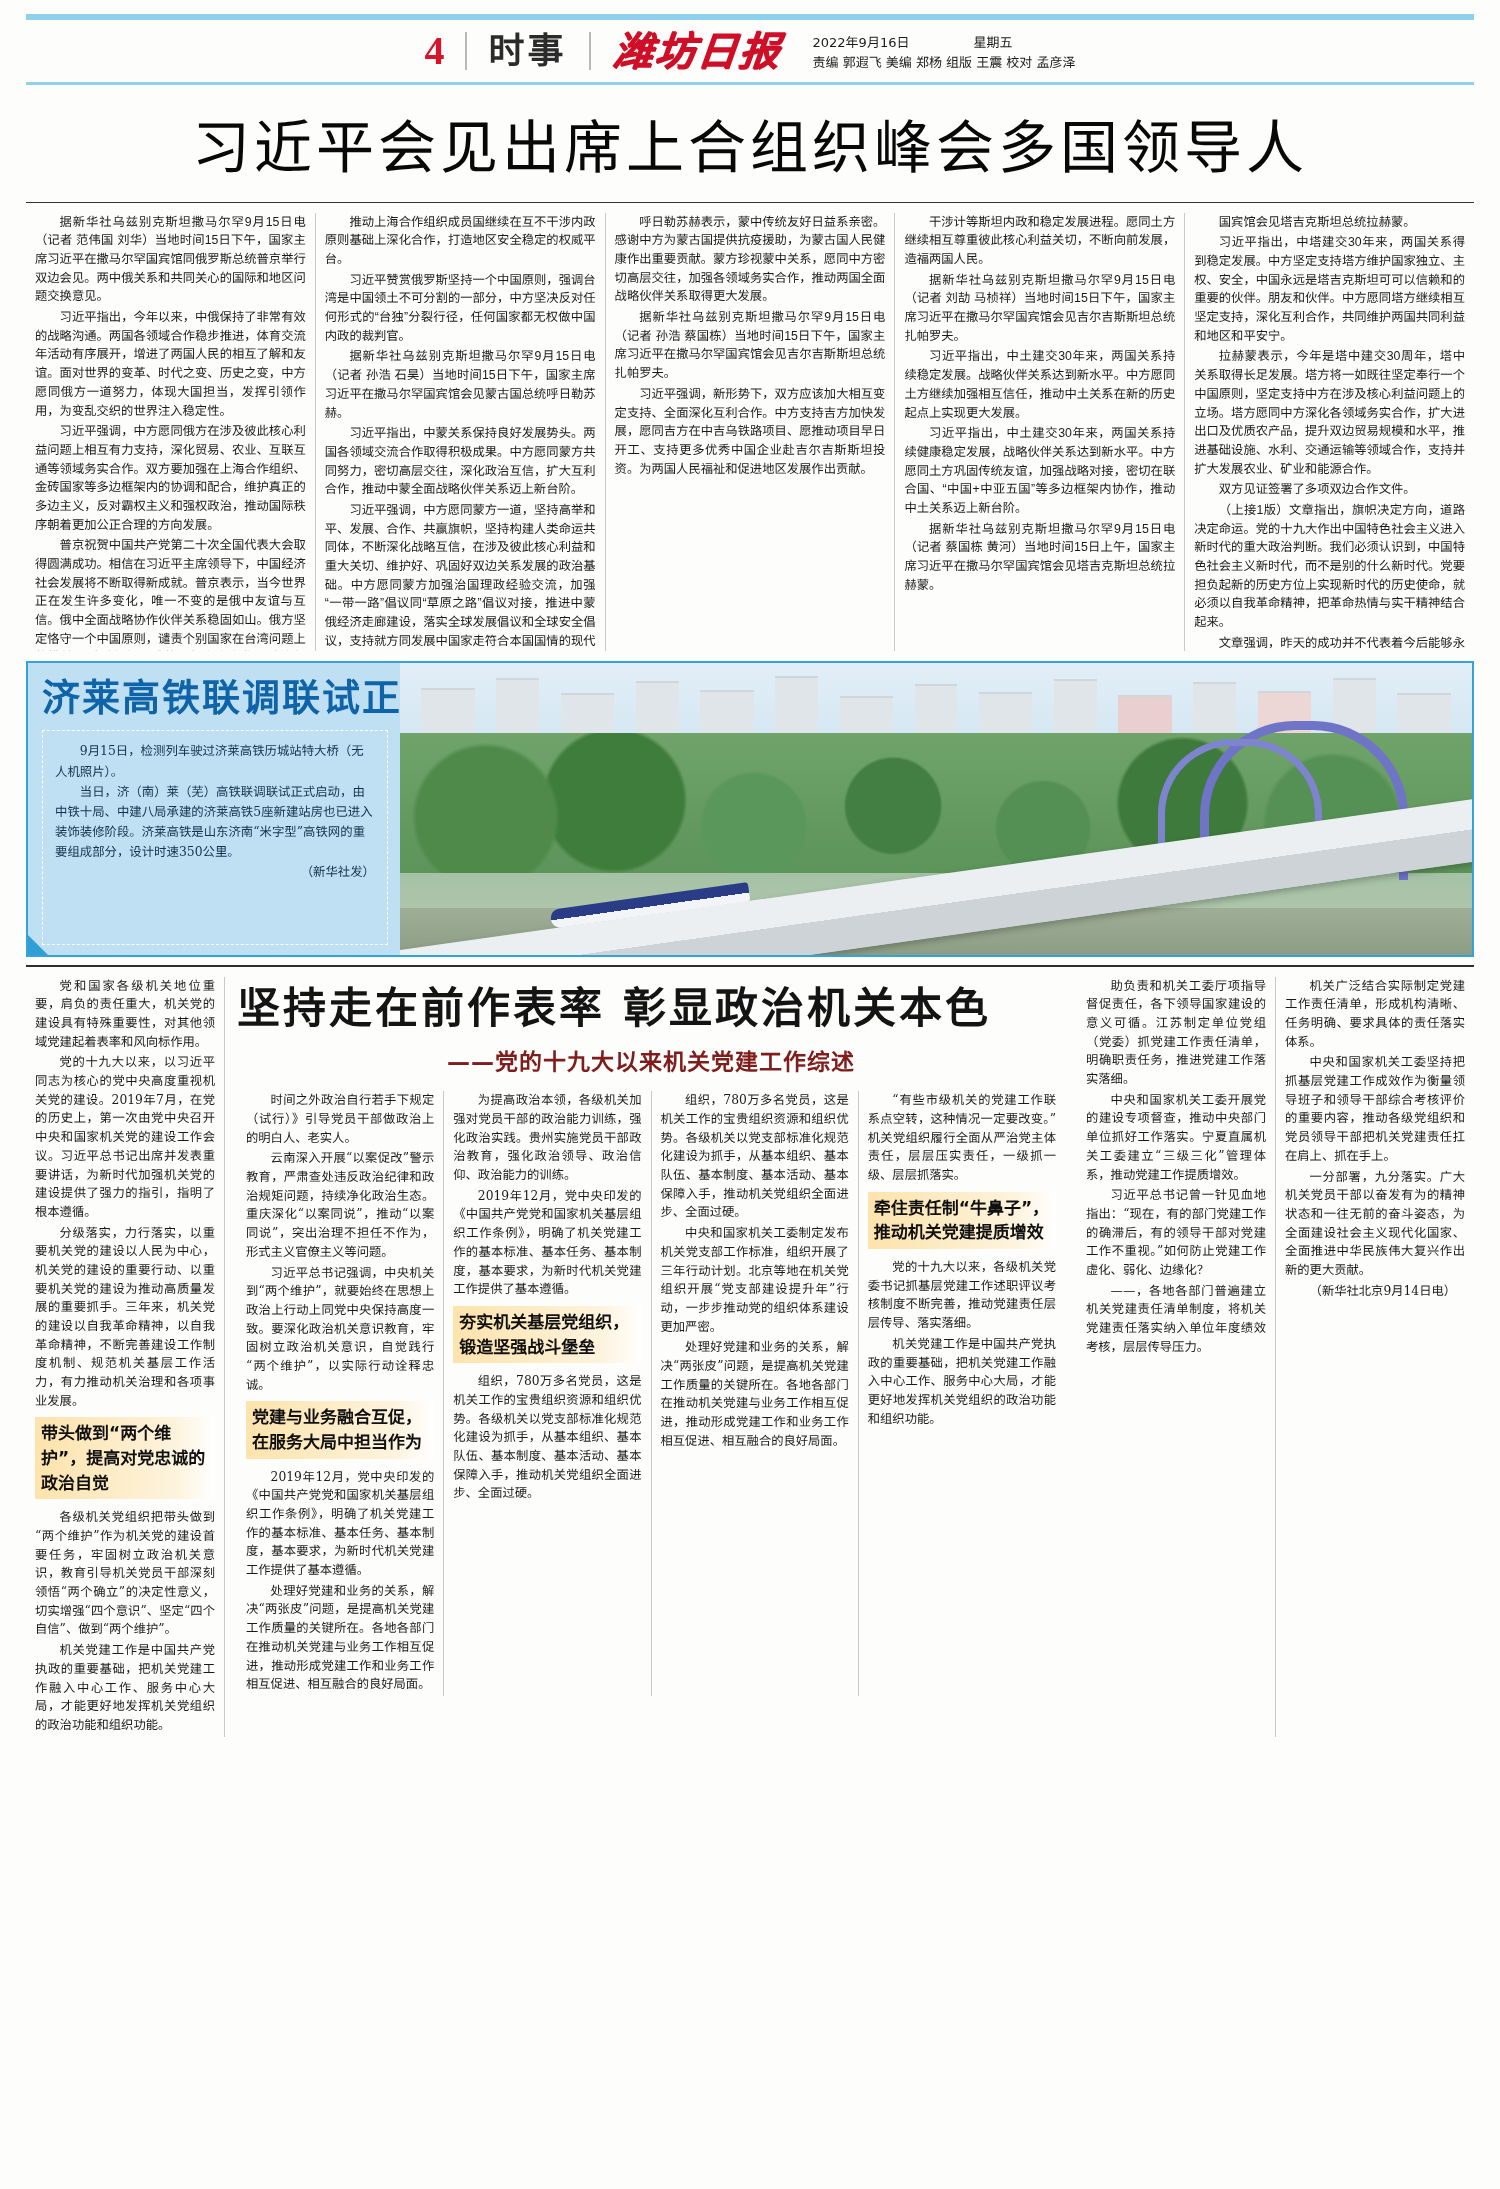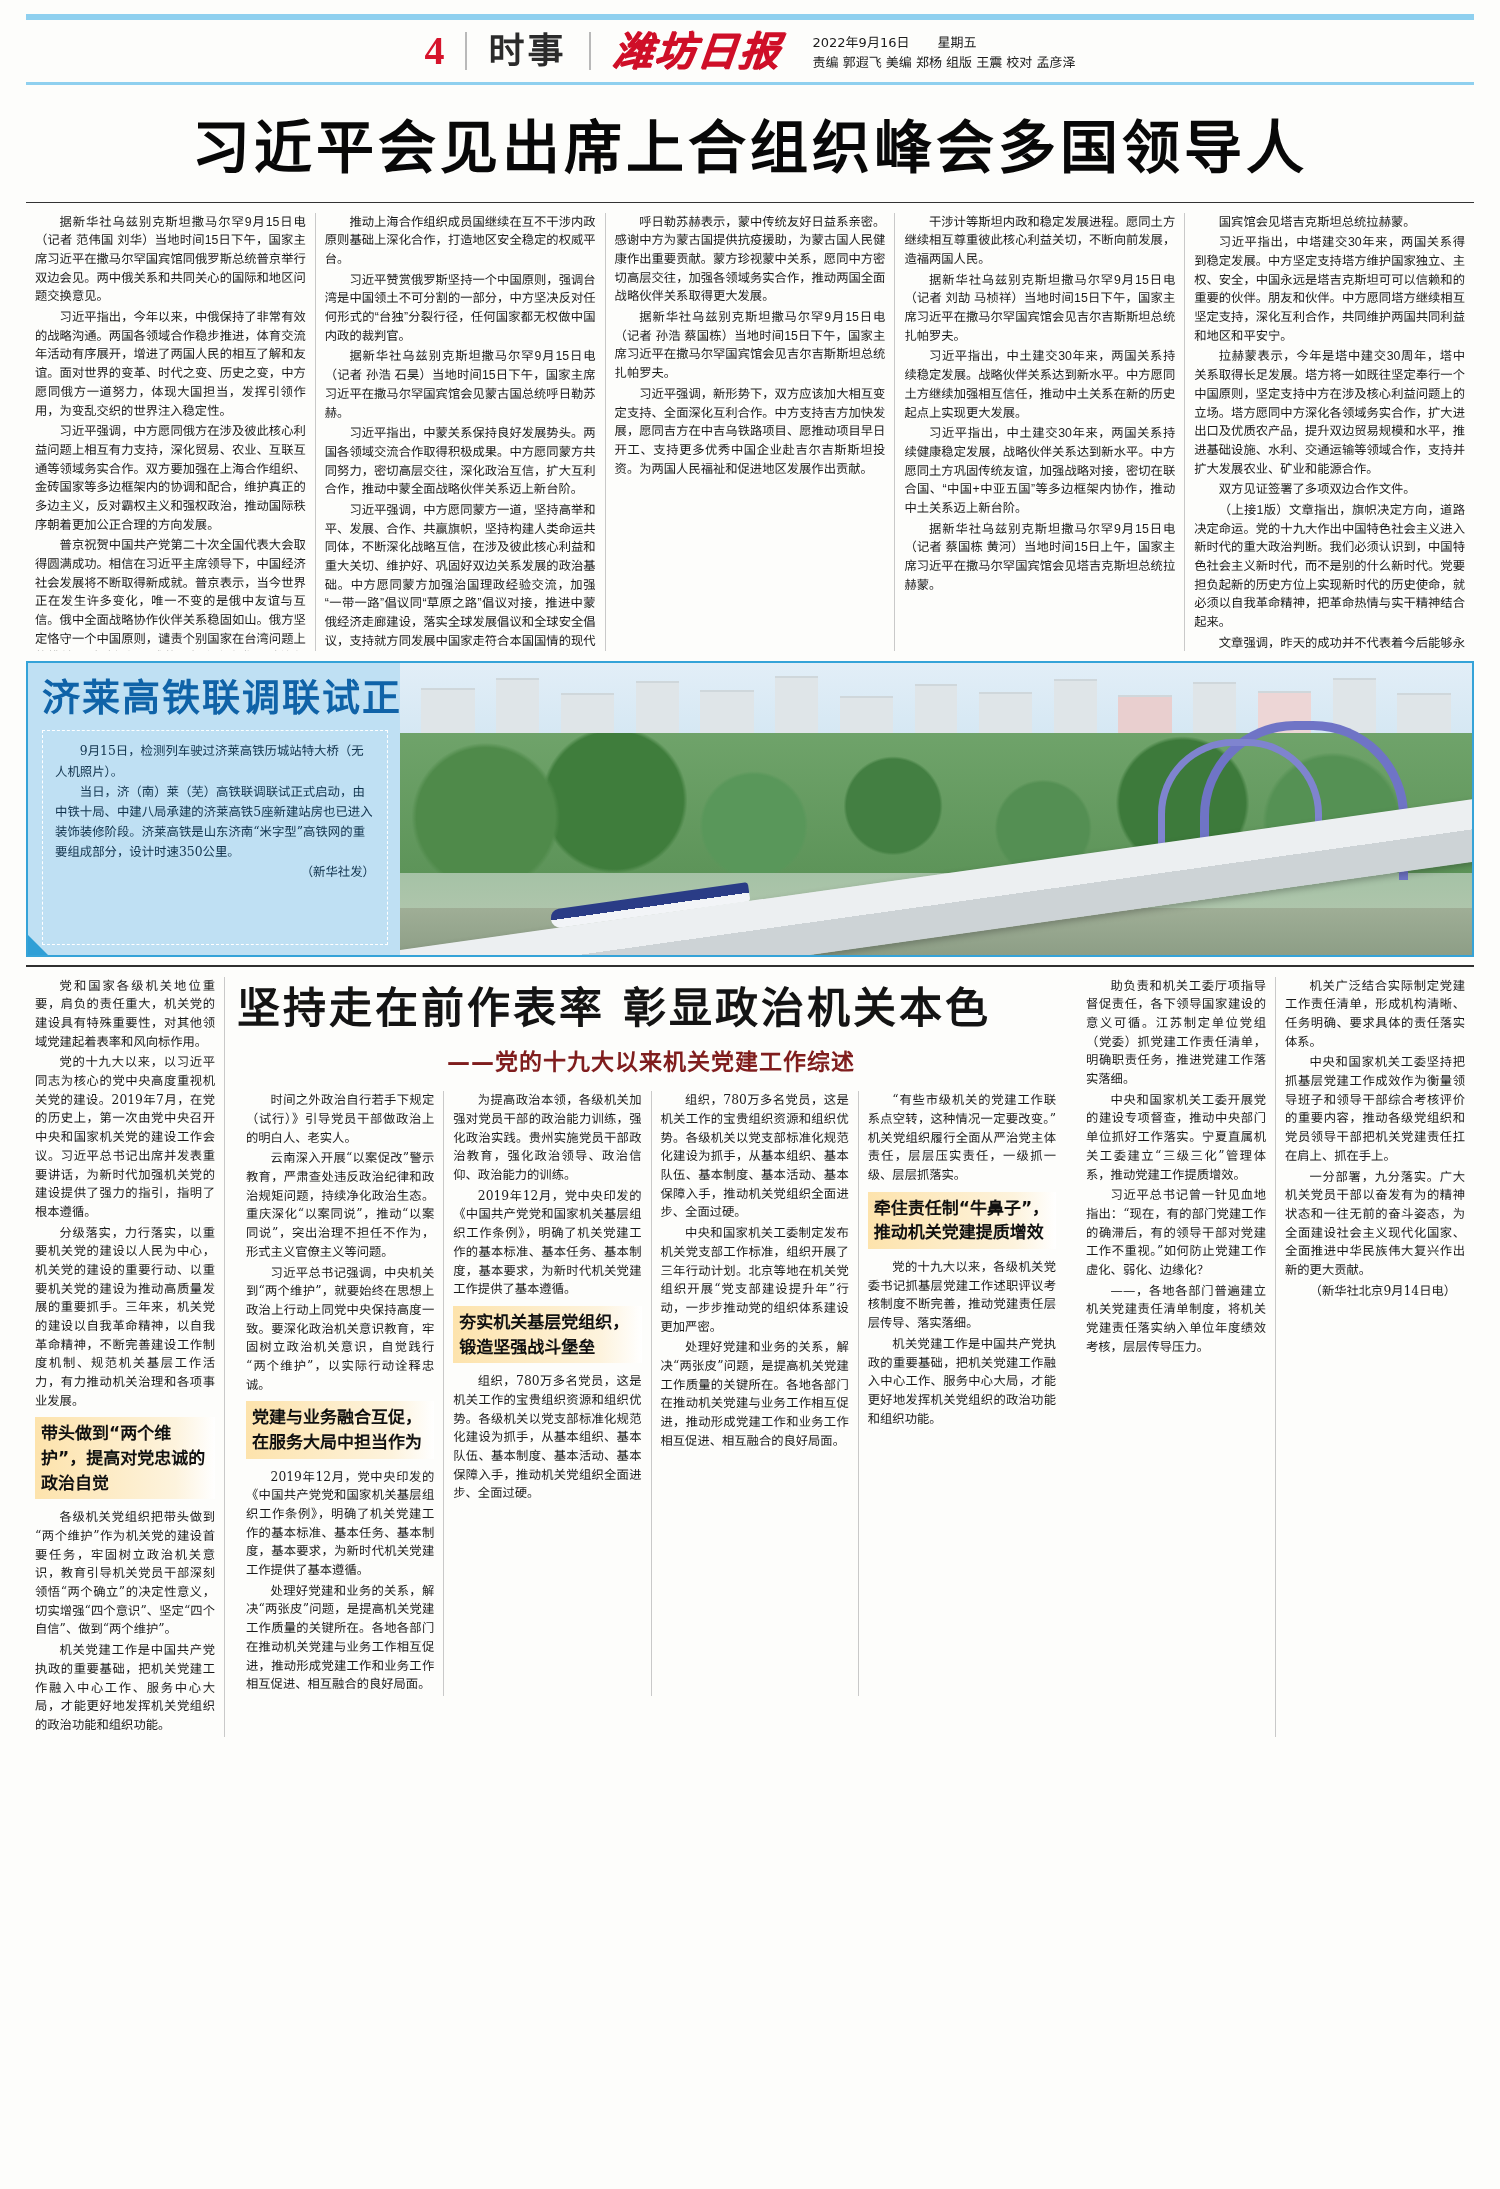--- a/index.html
+++ b/index.html
@@ -42,27 +42,27 @@
     font-style:italic;letter-spacing:2px;
     padding:0 18px 0 22px;transform:skewX(-6deg);
     text-shadow:1px 1px 0 #cf0f28;
     line-height:1;
   }
   .mh-meta{
     font-size:13px;line-height:1.55;color:#1b1b1b;
     font-family:"DejaVu Sans","Liberation Sans",sans-serif;
     padding-left:14px;padding-top:4px;
   }
-  .mh-meta .row1{display:flex;gap:28px;}
+  .mh-meta .row1{display:flex;gap:64px;}
   .rule-bottom{height:3px;background:#8fd0ef;margin-bottom:8px;}
 
   
   .headline{
     text-align:center;
-    font-size:58px;font-weight:bold;letter-spacing:4px;
+    font-size:58px;font-weight:normal;letter-spacing:4px;
     font-family:"DejaVu Serif","Liberation Serif",serif;
     padding:24px 0 18px 0;color:#080808;
     line-height:1.08;
   }
   .hr-thin{height:1px;background:#333;margin:4px 0 10px 0;}
 
   
   .cols-top{
     display:flex;gap:0;height:438px;overflow:hidden;
   }

